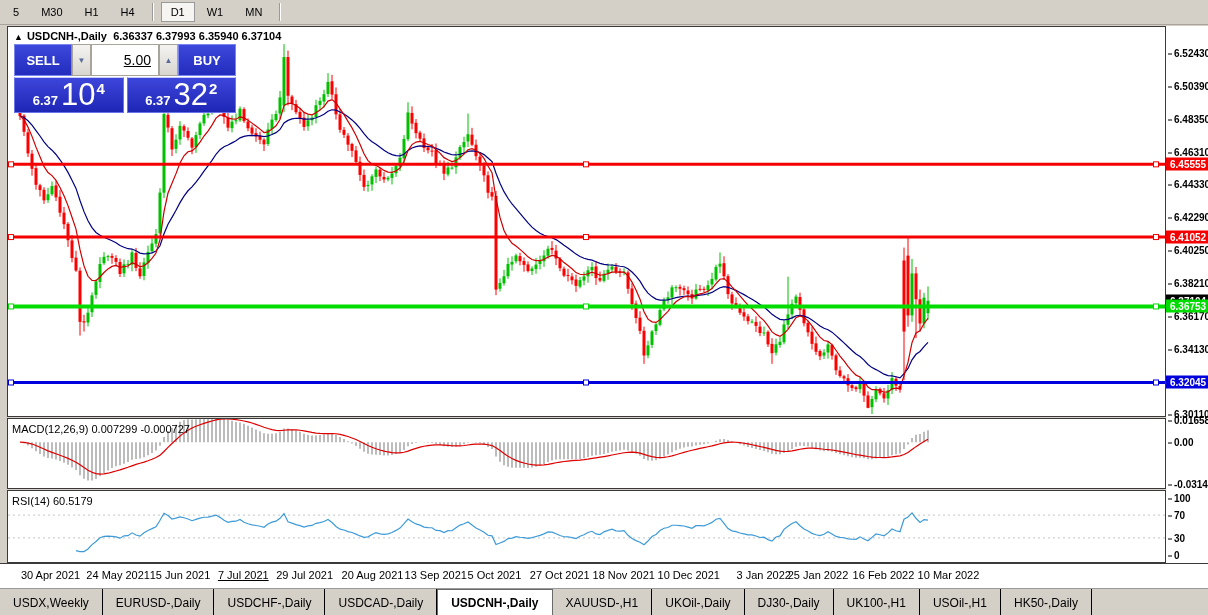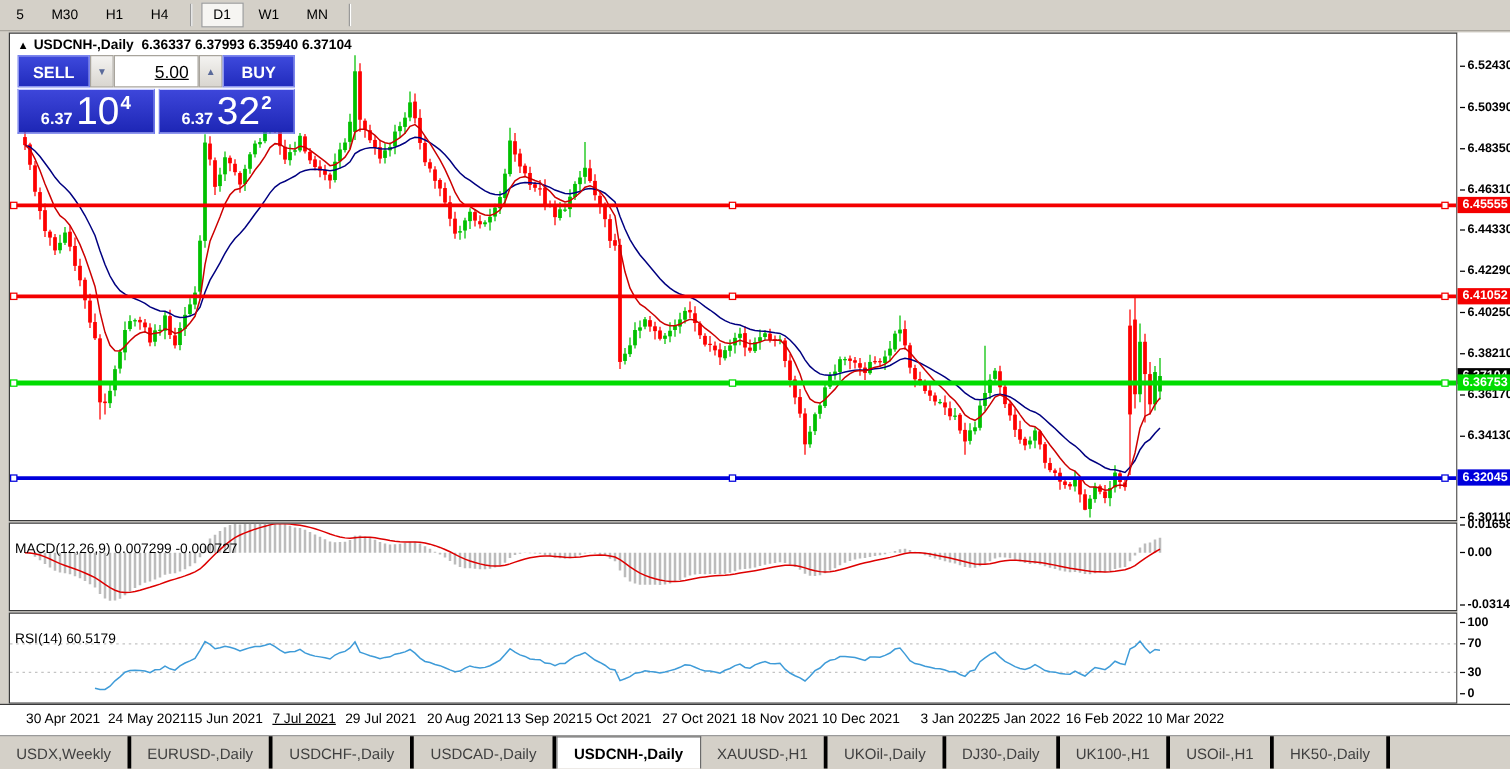--- a/index.html
+++ b/index.html
@@ -14,42 +14,42 @@
 
   
   .panel{position:absolute;left:7px;width:1159px;background:#fff;border:1px solid #3a3a3a;box-sizing:border-box;}
   #main-panel{top:26px;height:391px;}
   #macd-panel{top:418px;height:71px;}
   #rsi-panel{top:490px;height:73px;}
   .panel svg{position:absolute;left:0;top:0;}
 
   .chart-title{position:absolute;left:6px;top:3px;font-size:11px;font-weight:bold;color:#000;white-space:nowrap;}
   .chart-title .arrow{font-size:9px;margin-right:4px;}
-  .ind-label{position:absolute;left:4px;top:14px;font-size:11px;color:#000;white-space:nowrap;}
+  .ind-label{position:absolute;left:4px;top:4px;font-size:11px;color:#000;white-space:nowrap;}
 
   
   #axis-col{position:absolute;left:1166px;top:26px;width:42px;height:537px;background:#fff;}
   .axlabel{position:absolute;left:2px;transform:translateY(-50%);font-size:10px;font-weight:bold;color:#000;white-space:nowrap;}
   .axlabel .dash{display:inline-block;width:4px;height:1px;background:#000;vertical-align:middle;margin-right:2px;}
   .pricetag{position:absolute;left:0;transform:translateY(-50%);font-size:10px;font-weight:bold;color:#fff;
     padding:1px 3px 1px 4px;white-space:nowrap;}
 
   
   #date-strip{position:absolute;left:0;top:563px;width:1208px;height:25px;background:#fff;border-top:1px solid #3a3a3a;}
   .datelabel{position:absolute;top:5px;transform:translateX(-12%);font-size:11px;color:#000;white-space:nowrap;}
 
   
   #tabbar{position:absolute;left:0;top:588px;width:1208px;height:27px;background:#d4d0c8;
     border-top:1px solid #9a9a9a;display:flex;align-items:stretch;font-size:12px;}
-  .tab{display:flex;align-items:center;padding:0 13px;color:#404040;border-right:3px solid #000000;cursor:default;white-space:nowrap;}
+  .tab{display:flex;align-items:center;padding:0 13px;color:#000000;border-right:1px solid #000000;cursor:default;white-space:nowrap;}
   .tab.active{background:#fff;font-weight:bold;border:1px solid #6a6a6a;border-bottom:none;color:#000;}
 
   
   #trade-widget{position:absolute;left:6px;top:17px;width:222px;}
-  .tw-row1{display:flex;height:26px;border-radius:13px;}
+  .tw-row1{display:flex;height:32px;border-radius:13px;}
   .tw-btn{width:58px;background:linear-gradient(180deg,#3d49dc,#222cbd);border:1px solid #7b85ee;color:#fff;
     font-size:13px;font-weight:600;display:flex;align-items:center;justify-content:center;box-sizing:border-box;}
   .tw-spin{width:19px;background:linear-gradient(180deg,#f4f3f1,#d9d6d0);border:1px solid #a8a49c;color:#5a6a9a;
     font-size:8px;display:flex;align-items:center;justify-content:center;box-sizing:border-box;}
   .tw-field{width:68px;background:#fff;border:1px solid #a8a49c;font-size:14px;color:#000;display:flex;
     align-items:center;justify-content:flex-end;padding-right:7px;box-sizing:border-box;text-decoration:underline;}
   .tw-row2{display:flex;margin-top:1px;height:36px;gap:3px;}
   .tw-price{flex:1;background:linear-gradient(180deg,#3d46da,#1d26b5);border:1px solid #6a74ea;border-top:1px solid #c7ccff;
     color:#fff;display:flex;align-items:flex-end;justify-content:center;padding-bottom:2px;box-sizing:border-box;}
   .tw-small{font-size:13px;font-weight:bold;margin-right:3px;margin-bottom:2px;text-align:right;}

